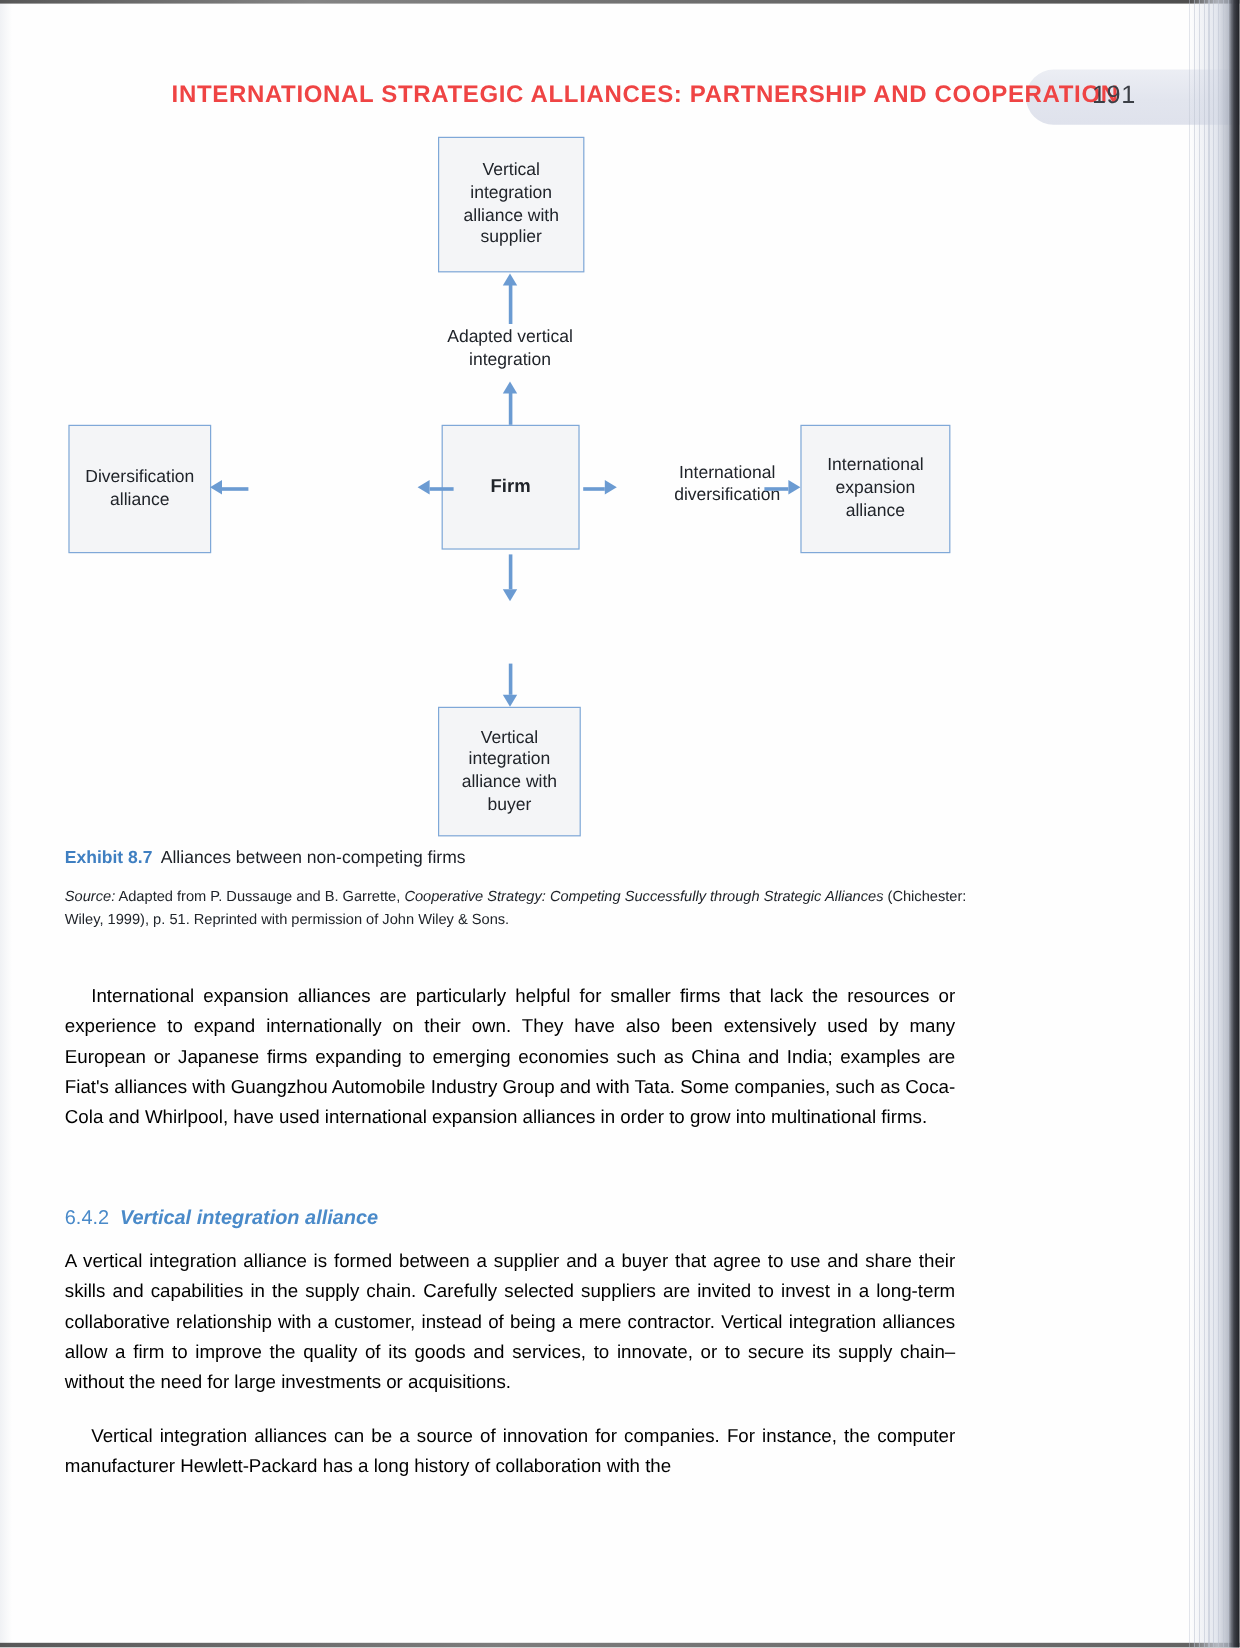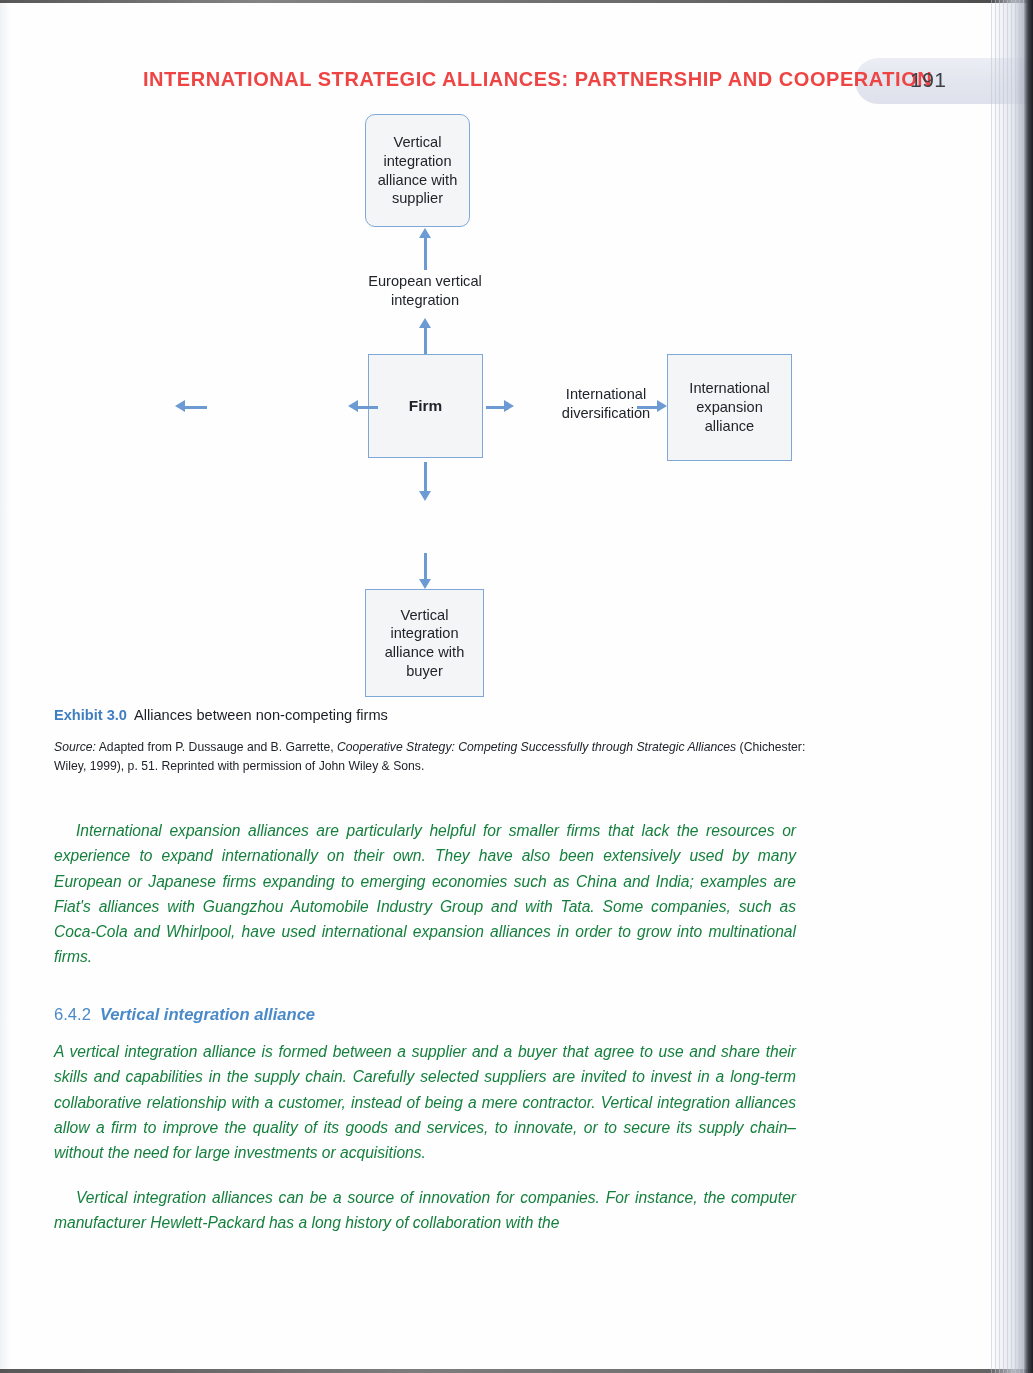--- a/index.html
+++ b/index.html
@@ -92,21 +92,21 @@
     background: #f4f5f7;
     display: flex;
     align-items: center;
     justify-content: center;
     text-align: center;
     line-height: 1.28;
     font-size: 14.6px;
     color: #20242a;
     padding: 4px 6px;
   }
-  #node-supplier { left: 313px; top: 2px; width: 105px; height: 113px; border-radius: 10px; }
+  #node-supplier { left: 313px; top: 2px; width: 122px; height: 113px; }
   #node-firm     { left: 316px; top: 242px; width: 115px; height: 104px; font-weight: bold; font-size: 15.4px; }
   #node-buyer    { left: 313px; top: 477px; width: 119px; height: 108px; }
   #node-diversification { left: 5px;  top: 242px; width: 119px; height: 107px; }
   #node-expansion       { left: 615px; top: 242px; width: 125px; height: 107px; }
 
   .edge-label {
     position: absolute;
     text-align: center;
     font-size: 14.6px;
     line-height: 1.3;
@@ -151,24 +151,23 @@
   #exhibit-source .src-word { font-style: italic; }
   #exhibit-source .src-title { font-style: italic; }
 
   
   .body-par {
     position: absolute;
     left: 54px;
     width: 742px;
     font-size: 15.6px;
     line-height: 1.62;
-    color: #15803d;
+    color: #000000;
     text-align: justify;
     hyphens: manual;
-    font-style: italic;
   }
   #par-intl-expansion { top: 818px; text-indent: 22px; }
   #par-vertical-1     { top: 1039px; }
   #par-vertical-2     { top: 1185px; text-indent: 22px; }
 
   #section-heading {
     position: absolute;
     top: 1005px; left: 54px;
     width: 600px;
     color: #4a8ac9;
@@ -188,23 +187,24 @@
 <div id="page-number-tab"></div>
 
 <div id="running-header">INTERNATIONAL STRATEGIC ALLIANCES: PARTNERSHIP AND COOPERATION</div>
 <div id="page-number">191</div>
 
 <div id="exhibit-diagram">
 
   <div class="node-box" id="node-supplier">Vertical integration alliance with supplier</div>
   <div class="node-box" id="node-firm">Firm</div>
   <div class="node-box" id="node-buyer">Vertical integration alliance with buyer</div>
+  <div class="node-box" id="node-diversification">Diversification alliance</div>
   <div class="node-box" id="node-expansion">International expansion alliance</div>
 
-  <div class="edge-label" id="label-upstream">European vertical integration</div>
+  <div class="edge-label" id="label-upstream">Adapted vertical integration</div>
   <div class="edge-label" id="label-intldiv">International diversification</div>
 
   <div class="arr arr-v" style="left:372px; top:215px; height:27px;"></div>
   <div class="arrowhead head-up" style="left:367px; top:206px;"></div>
 
   <div class="arr arr-v" style="left:372px; top:125px; height:33px;"></div>
   <div class="arrowhead head-up" style="left:367px; top:116px;"></div>
 
   <div class="arr arr-v" style="left:372px; top:350px; height:29px;"></div>
   <div class="arrowhead head-down" style="left:367px; top:379px;"></div>
@@ -219,21 +219,21 @@
   <div class="arrowhead head-left" style="left:123px; top:288px;"></div>
 
   <div class="arr arr-h" style="left:434px; top:294px; width:18px;"></div>
   <div class="arrowhead head-right" style="left:452px; top:288px;"></div>
 
   <div class="arr arr-h" style="left:585px; top:294px; width:20px;"></div>
   <div class="arrowhead head-right" style="left:605px; top:288px;"></div>
 </div>
 
 <div id="exhibit-caption">
-  <span class="caption-label">Exhibit 3.0</span><span>Alliances between non-competing firms</span>
+  <span class="caption-label">Exhibit 8.7</span><span>Alliances between non-competing firms</span>
 </div>
 
 <div id="exhibit-source">
   <span class="src-word">Source:</span><span> Adapted from P. Dussauge and B. Garrette, </span><span class="src-title">Cooperative Strategy: Competing Successfully through Strategic Alliances</span>
   <span>(Chichester: Wiley, 1999), p. 51. Reprinted with permission of John Wiley &amp; Sons.</span>
 </div>
 
 <div class="body-par" id="par-intl-expansion">International expansion alliances are particularly helpful for smaller firms that lack the resources or experience to expand internationally on their own. They have also been exten­sively used by many European or Japanese firms expanding to emerging economies such as China and India; examples are Fiat's alliances with Guangzhou Automobile Industry Group and with Tata. Some companies, such as Coca-Cola and Whirlpool, have used international expansion alliances in order to grow into multinational firms.</div>
 
 <div id="section-heading">

